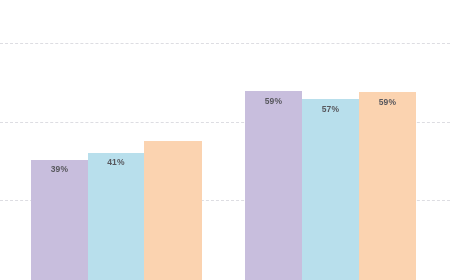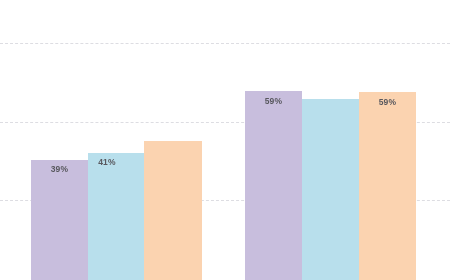--- a/index.html
+++ b/index.html
@@ -64,18 +64,19 @@
   <div class="plot">
 
     <div class="bar" style="left: 31px; width: 57px; top: 160px; height: 120px; background: rgb(200, 190, 221);"></div>
     <div class="bar" style="left: 88px; width: 56px; top: 153px; height: 127px; background: rgb(184, 223, 236);"></div>
     <div class="bar" style="left: 144px; width: 58px; top: 141px; height: 139px; background: rgb(251, 211, 176);"></div>
     <div class="bar" style="left: 245px; width: 57px; top: 91px; height: 189px; background: rgb(200, 190, 221);"></div>
     <div class="bar" style="left: 302px; width: 57px; top: 99px; height: 181px; background: rgb(184, 223, 236);"></div>
     <div class="bar" style="left: 359px; width: 57px; top: 92px; height: 188px; background: rgb(251, 211, 176);"></div>
 
     <div class="bar-label" style="left: 31px; width: 57px; top: 144px;">39%</div>
-    <div class="bar-label" style="left: 79px; width: 56px; top: 137px;">41%</div>
+    <div class="bar-label" style="left: 88px; width: 56px; top: 137px;">41%</div>
     <div class="bar-label" style="left: 245px; width: 57px; top: 76px;">59%</div>
+    <div class="bar-label" style="left: 302px; width: 57px; top: 84px;">57%</div>
     <div class="bar-label" style="left: 359px; width: 57px; top: 77px;">59%</div>
 
   </div>
 </div>
 
 </body></html>

